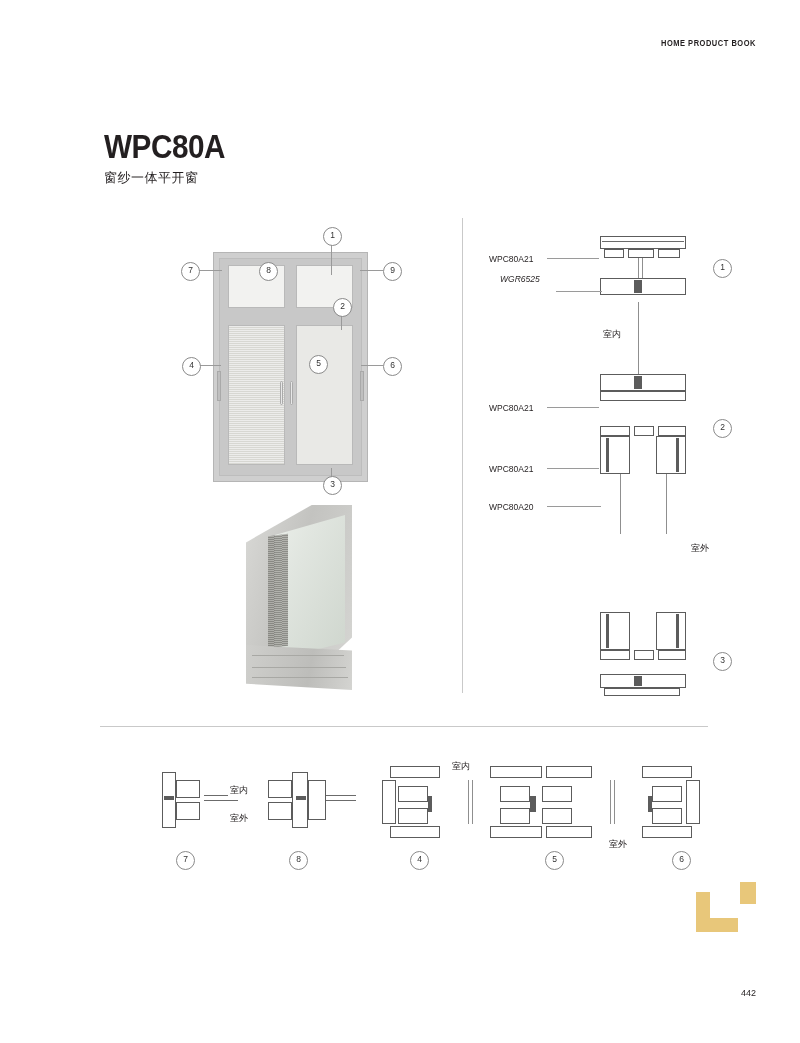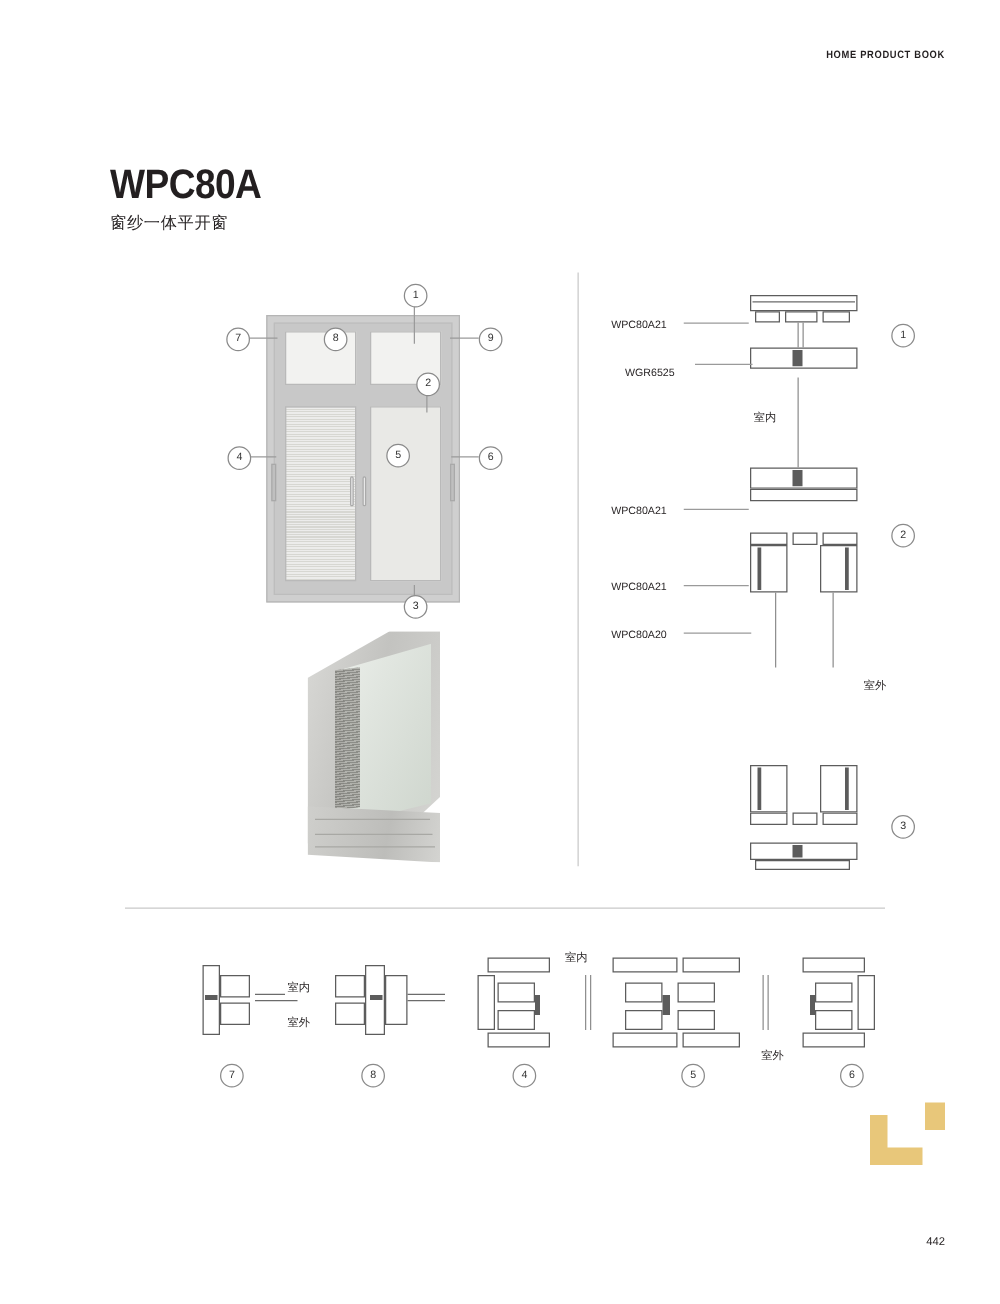--- a/index.html
+++ b/index.html
@@ -26,21 +26,21 @@
     letter-spacing: 0.6px;
     color: #231f20;
     font-family: "Liberation Sans", sans-serif;
     transform: scaleX(0.88);
     transform-origin: right center;
   }
 
   
   .title-block {
     position: absolute;
-    left: 88px;
+    left: 104px;
     top: 130px;
   }
   .title-main {
     font-size: 33px;
     font-weight: bold;
     letter-spacing: -0.5px;
     color: #231f20;
     line-height: 1.05;
     transform: scaleX(0.9);
     transform-origin: left center;
@@ -371,21 +371,21 @@
   <div class="pbox" style="left:6px; top:13px; width:20px; height:9px;"></div>
   <div class="pbox" style="left:30px; top:13px; width:26px; height:9px;"></div>
   <div class="pbox" style="left:60px; top:13px; width:22px; height:9px;"></div>
   <div class="pbox" style="left:2px; top:42px; width:86px; height:17px;"></div>
   <div class="pfill" style="left:36px; top:44px; width:8px; height:13px;"></div>
   <div class="pline v" style="left:40px; top:22px; height:20px; background:#8f8f8f;"></div>
   <div class="pline v" style="left:44px; top:22px; height:20px; background:#8f8f8f;"></div>
 </div>
 <div class="profile-label" style="left:489px; top:254px;">WPC80A21</div>
 <div class="leader h" style="left:547px; top:258px; width:52px;"></div>
-<div class="profile-label" style="left:500px; top:293px;">WGR6525</div>
+<div class="profile-label" style="left:500px; top:274px;font-style:italic;">WGR6525</div>
 <div class="leader h" style="left:556px; top:291px; width:46px;"></div>
 <div class="callout" style="left:713px; top:259px;">1</div>
 
 <div class="cn-label" style="left:601px; top:328px;">室内</div>
 <div class="dimline" style="left:638px; top:302px; height:72px;"></div>
 
 <div class="sec" style="left:598px; top:374px; width:120px; height:120px;">
   <div class="pbox" style="left:2px; top:0px; width:86px; height:17px;"></div>
   <div class="pfill" style="left:36px; top:2px; width:8px; height:13px;"></div>
   <div class="pbox" style="left:2px; top:17px; width:86px; height:10px;"></div>

